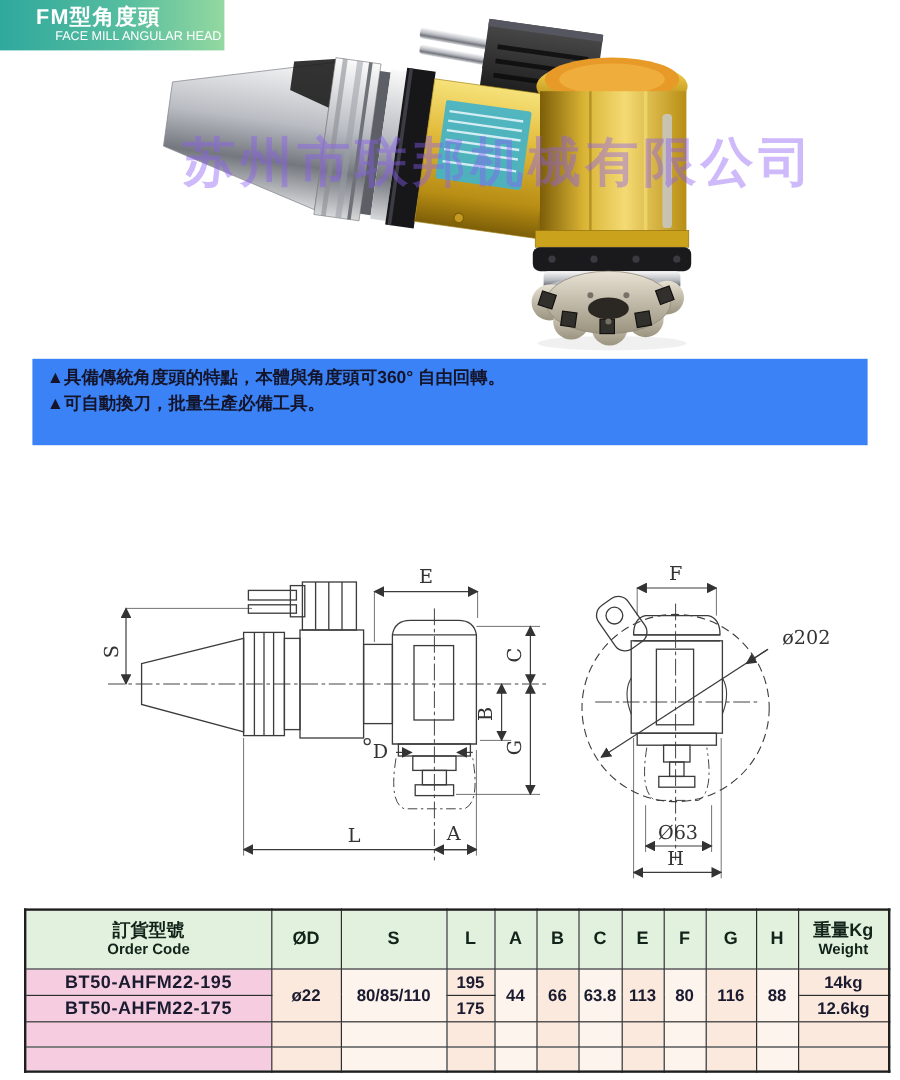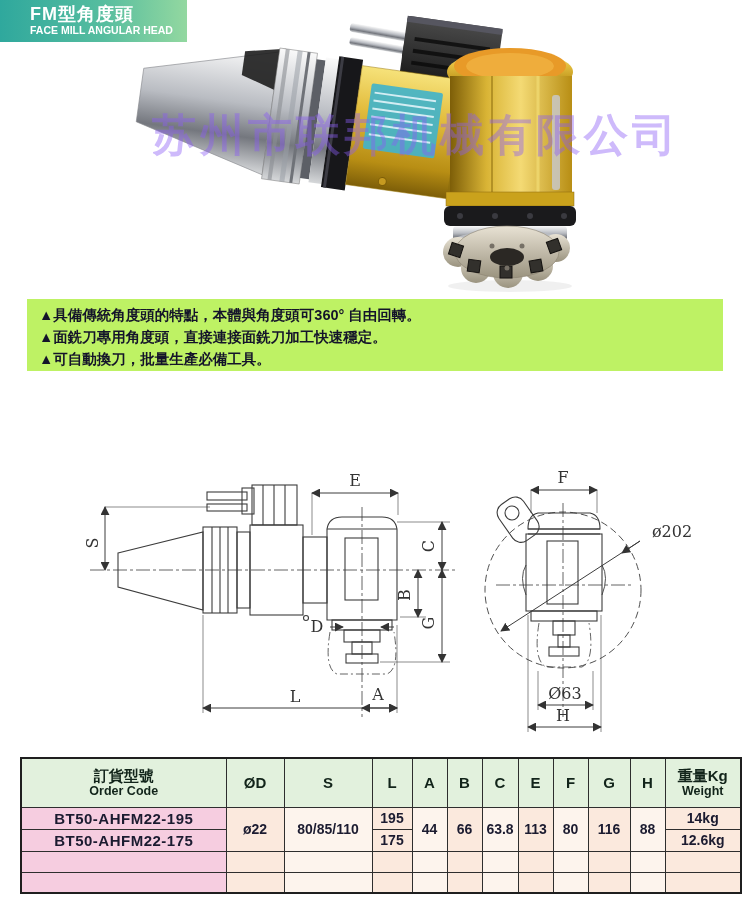--- a/index.html
+++ b/index.html
@@ -7,32 +7,32 @@
     width:750px;height:900px;position:relative;background:#ffffff;
     font-family:"Liberation Sans", sans-serif;overflow:hidden;
   }
   
   .banner{
     position:absolute;left:0;top:0;width:187px;height:42px;
     background:linear-gradient(90deg,#2fa89d 0%,#56bd9f 55%,#93d8a0 100%);
     color:#ffffff;padding:4px 0 0 30px;box-sizing:border-box;
   }
   .banner .t1{font-size:18px;font-weight:bold;letter-spacing:1px;line-height:20px;}
-  .banner .t2{font-size:10.5px;font-weight:bold;letter-spacing:0px;line-height:12px;}
+  .banner .t2{font-size:10.5px;font-weight:normal;letter-spacing:0px;line-height:12px;margin-left:16px;}
   
   .photo{position:absolute;left:120px;top:0px;width:540px;height:295px;}
   .watermark{
     position:absolute;left:152px;top:106px;width:580px;
     font-size:44px;font-weight:bold;color:#8b5cf6;opacity:.42;
     letter-spacing:4px;white-space:nowrap;z-index:5;
   }
   
   .features{
     position:absolute;left:27px;top:299px;width:696px;height:72px;
-    background:#bef264;padding:5px 0 0 12px;box-sizing:border-box;z-index:2;
+    background:#3b82f6;padding:5px 0 0 12px;box-sizing:border-box;z-index:2;
   }
   .features .li{
     font-size:14.5px;font-weight:bold;color:#14142a;line-height:22px;white-space:nowrap;
   }
   
   .drawing{position:absolute;left:60px;top:455px;width:690px;height:300px;}
   .drawing svg text{font-family:"DejaVu Serif", serif;font-size:16px;fill:#333;}
   
   .spec{position:absolute;left:20px;top:757px;width:720px;}
   table{border-collapse:collapse;table-layout:fixed;width:720px;}
@@ -168,21 +168,20 @@
     <circle cx="402" cy="246" r="2.5" fill="#767066"></circle>
     <circle cx="387" cy="268" r="2.5" fill="#767066"></circle>
   </g>
 </svg>
 </div>
 
 <div class="watermark">苏州市联邦机械有限公司</div>
 
 <div class="features">
   <div class="li">▲具備傳統角度頭的特點，本體與角度頭可360° 自由回轉。</div>
-  <div class="li">▲面銑刀專用角度頭，直接連接面銑刀加工快速穩定。</div>
   <div class="li">▲可自動換刀，批量生產必備工具。</div>
 </div>
 
 <div class="drawing">
 <svg width="690" height="300" viewBox="0 0 690 300">
   <defs>
     <marker id="ar" viewBox="0 0 10 10" refX="9" refY="5" markerWidth="9" markerHeight="9" orient="auto-start-reverse">
       <path d="M0,0 L10,5 L0,10 z" fill="#333"></path>
     </marker>
   </defs>

